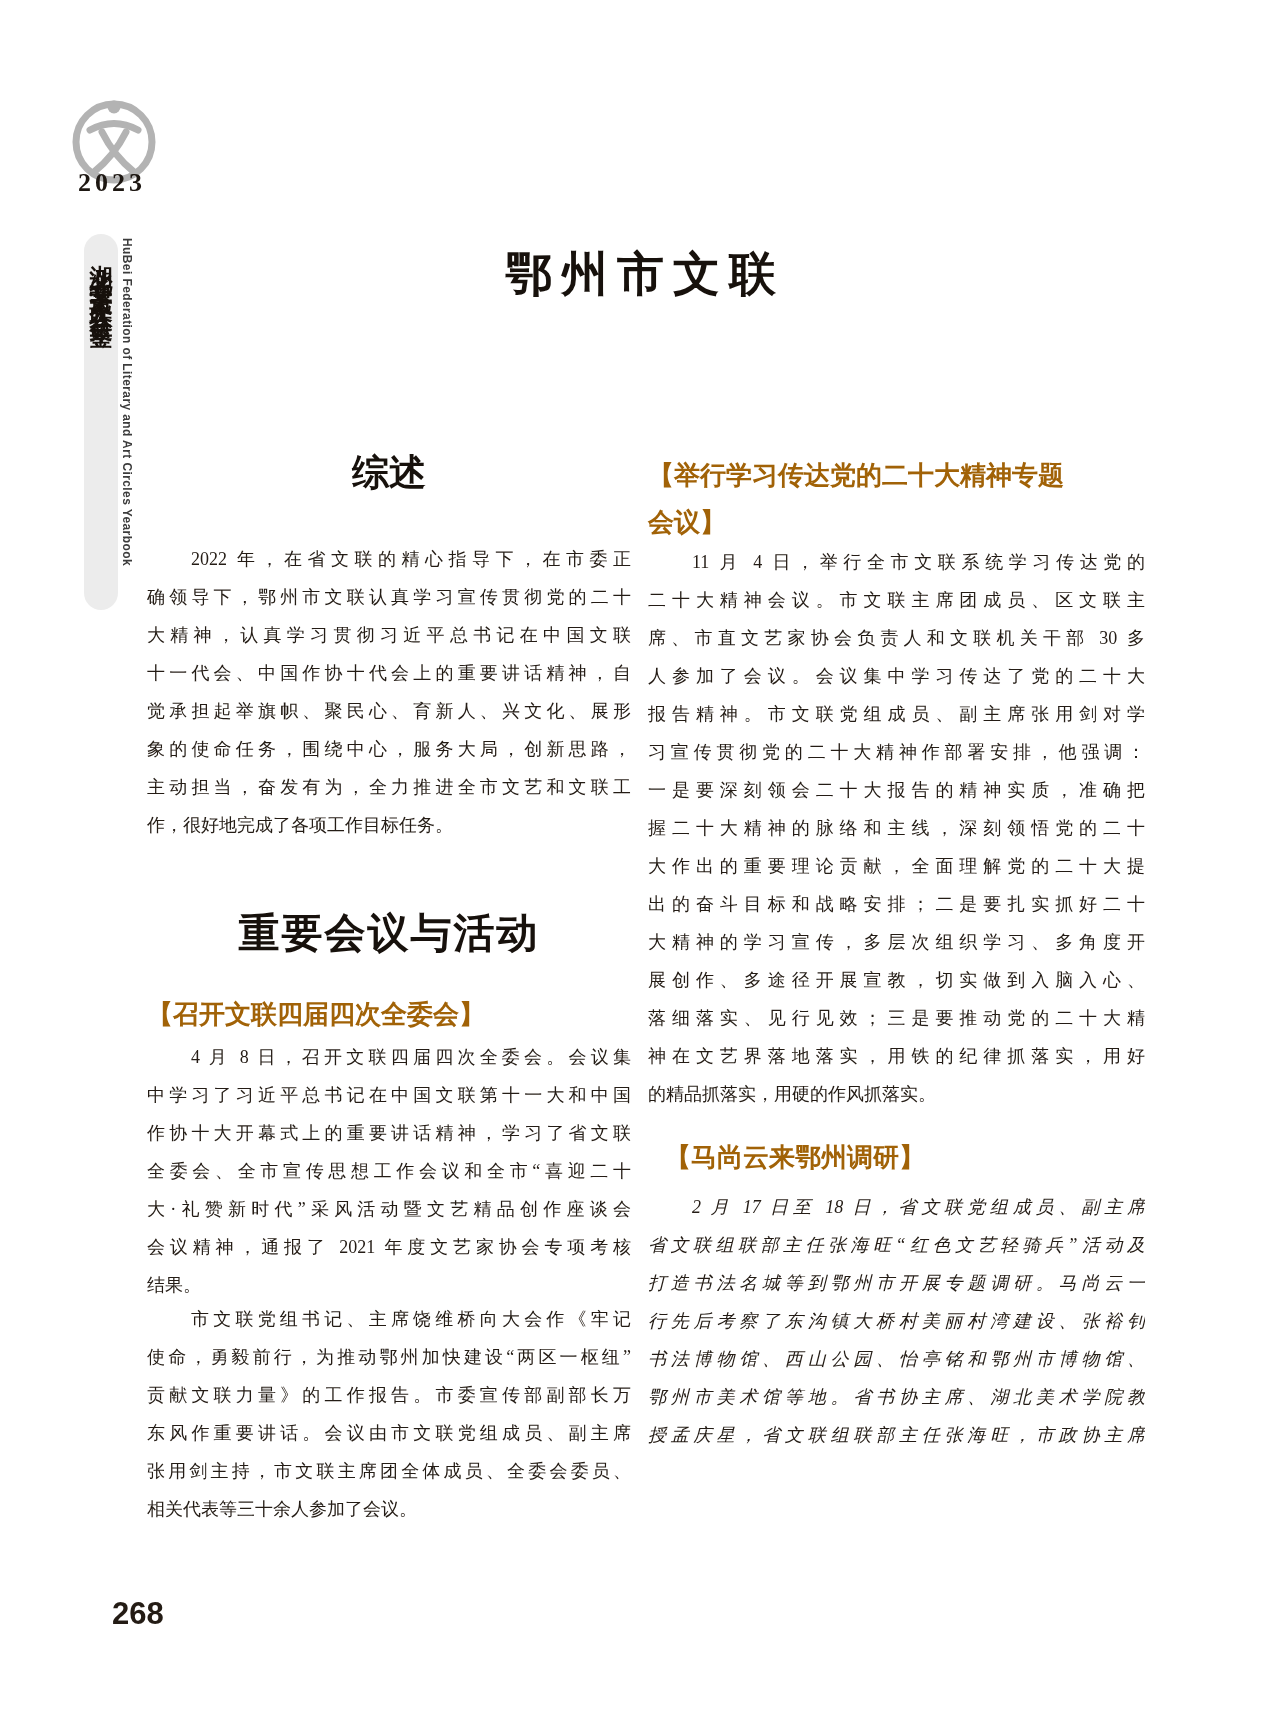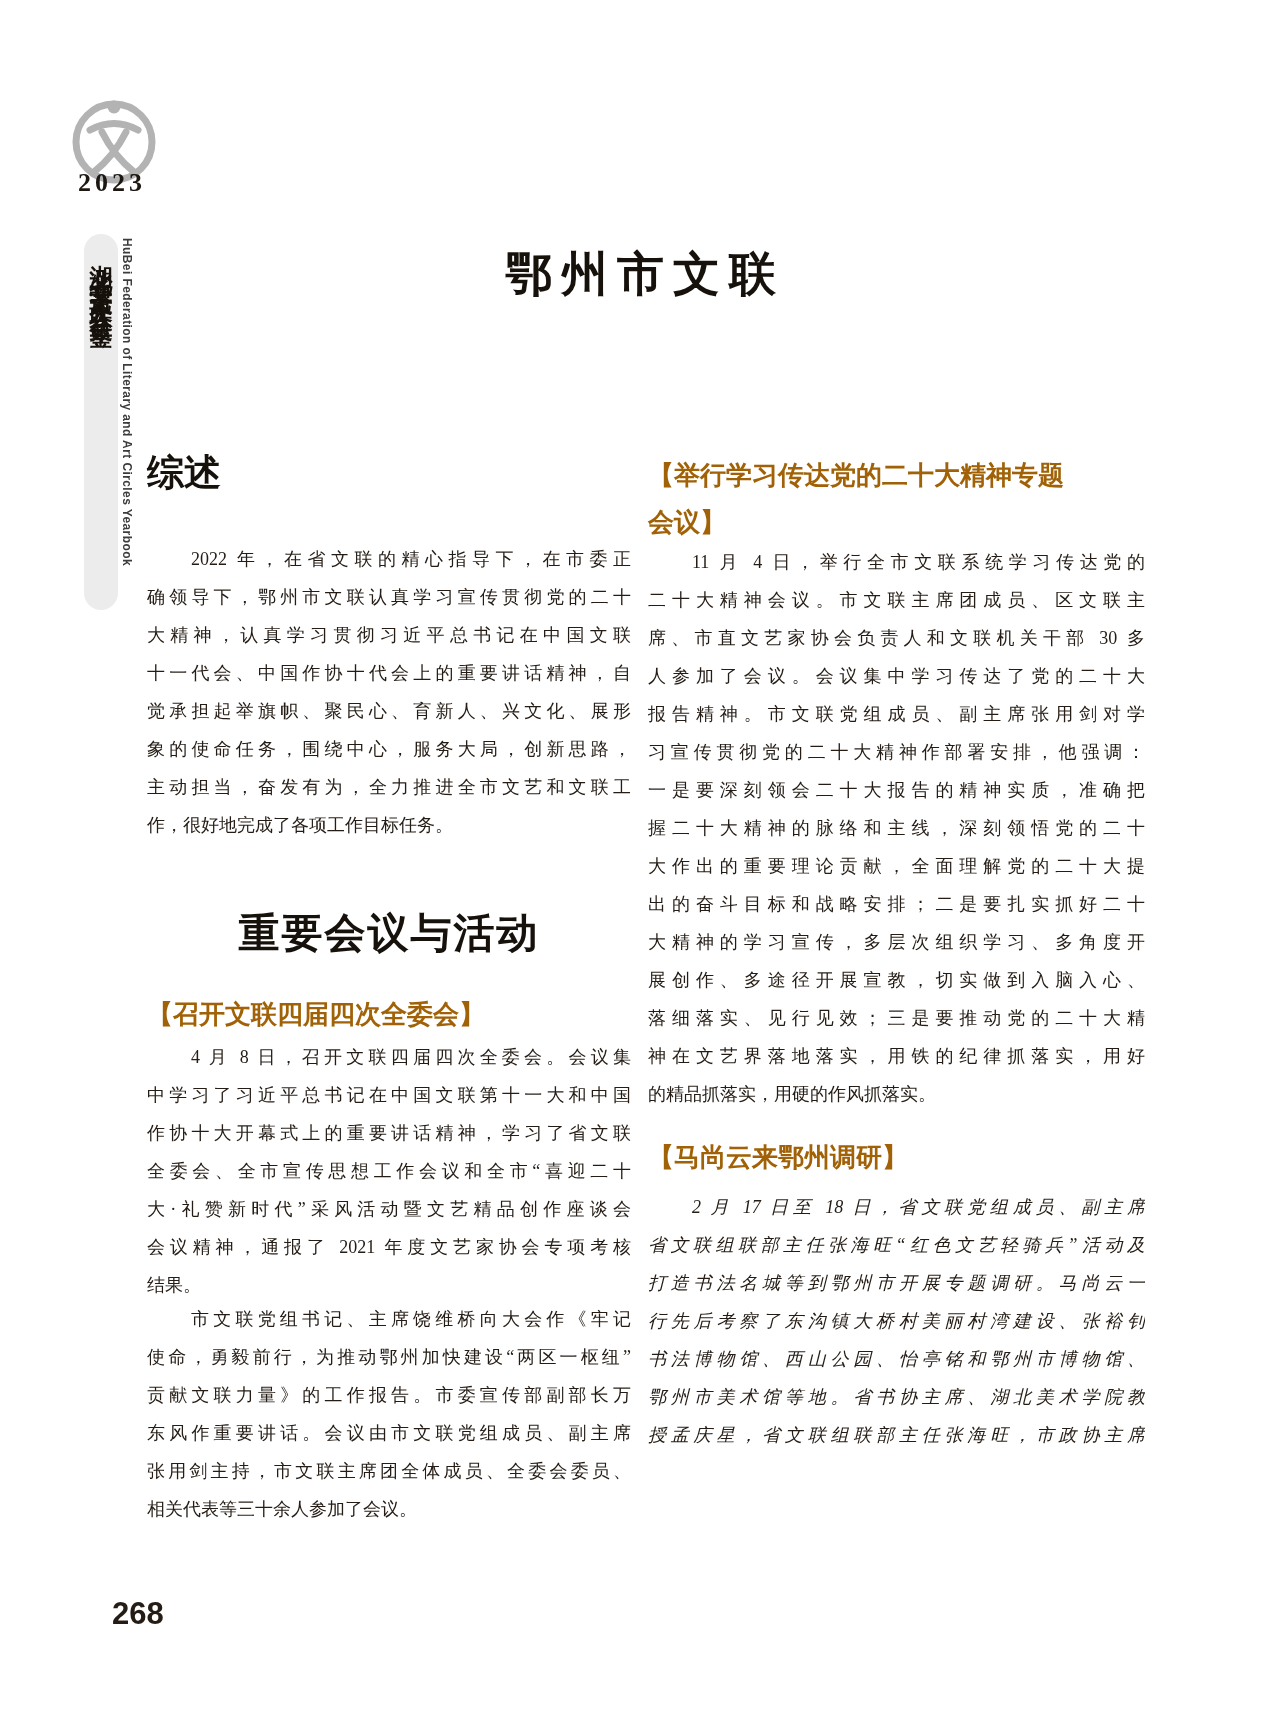--- a/index.html
+++ b/index.html
@@ -41,21 +41,21 @@
   .doc-title {
     position:absolute; left:140px; top:212px; width:1010px; text-align:center;
     font-family:"Liberation Serif", serif; font-weight:900; font-size:47px;
     letter-spacing:9px; color:#17110c;
   }
   .col { position:absolute; top:440px; }
   .col-left  { left:147px; width:484px; }
   .col-right { left:648px; width:497px; }
 
   .h-overview {
-    position:absolute; left:0; top:8px; width:100%; text-align:left;
+    position:absolute; left:0; top:8px; width:100%; text-align:center;
     font-family:"Liberation Sans", sans-serif; font-weight:700; font-size:37px;
     color:#17110c;
   }
   .h-section {
     position:absolute; left:0; top:466px; width:100%; text-align:center;
     font-family:"Liberation Sans", sans-serif; font-weight:700; font-size:41px;
     letter-spacing:2px; color:#17110c;
   }
   .h-entry {
     position:absolute; left:0; width:100%;
@@ -72,21 +72,21 @@
   .para .line.first { text-indent:44px; }
   .para .line.last  { text-align-last:left; }
 
   
   #lc-para1  { top:100px; }
   #lc-entry1 { top:557px; }
   #lc-para2  { top:598px; }
   #lc-para3  { top:860px; }
   #rc-entry2 { top:12px; }
   #rc-para1  { top:103px; }
-  #rc-entry3 { top:700px; }
+  #rc-entry3 { top:700px;margin-left:17px; }
   #rc-para2  { top:748px;font-style:italic; }
 </style>
 </head>
 <body>
 
 <div class="page">
 
   <div class="logo">
     <svg width="96" height="96" viewBox="0 0 96 96" aria-hidden="true">
       <circle cx="48" cy="50" r="38" fill="none" stroke="#b3b3b3" stroke-width="7"></circle>

